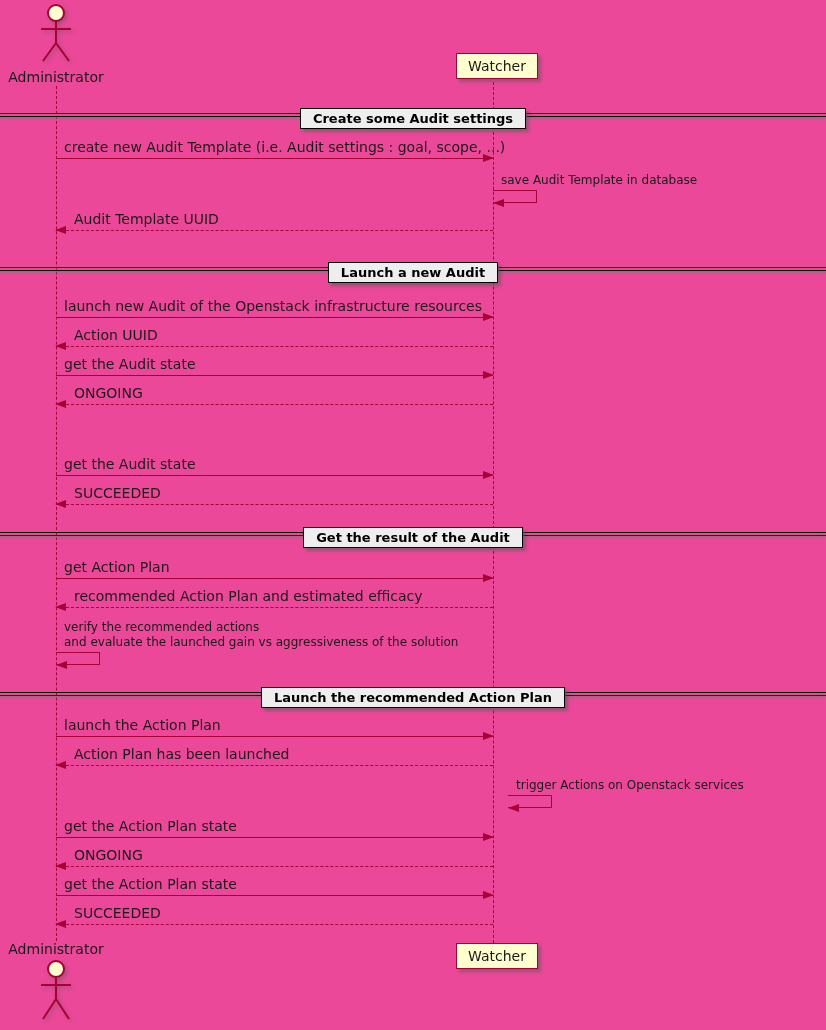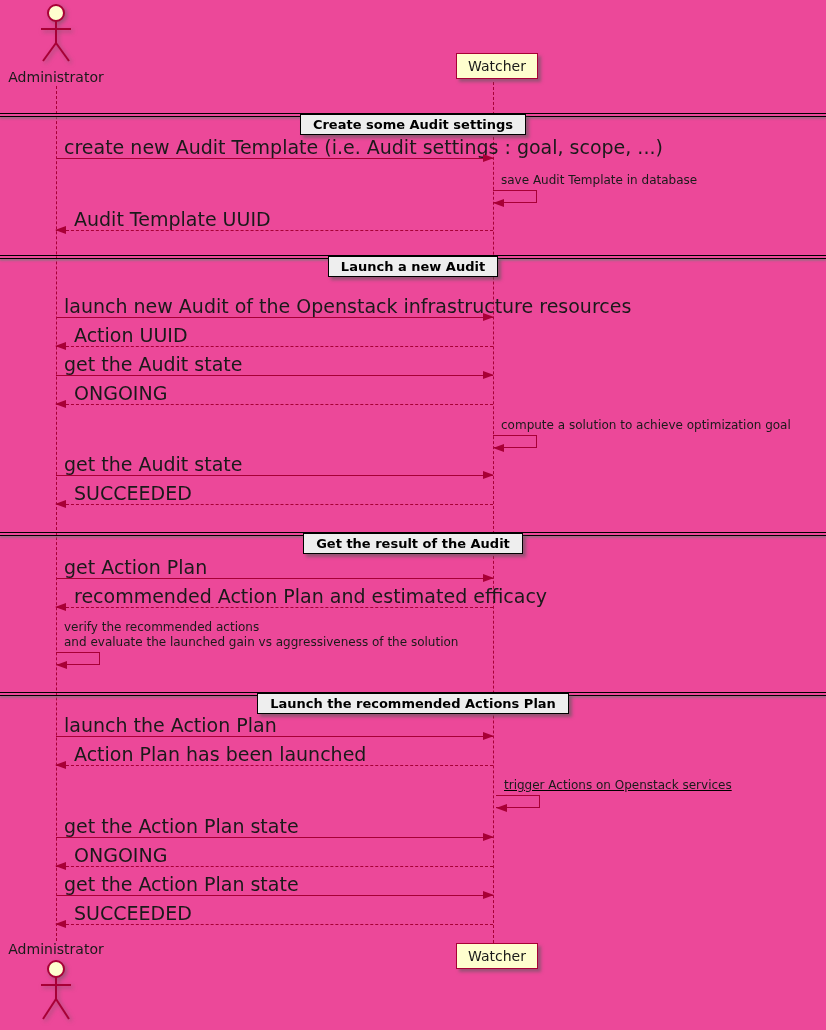--- a/index.html
+++ b/index.html
@@ -23,29 +23,29 @@
   
   .pbox{position:absolute;z-index:3;background:var(--pfill);border:1.7px solid var(--acc);
         padding:4px 11px;font-size:14px;color:var(--txt);white-space:nowrap;
         box-shadow:3px 3px 3px rgba(90,90,90,0.55);}
 
   
   .divider{position:absolute;left:0;right:0;z-index:4;height:26px;}
   .divider .dline{position:absolute;top:9px;left:0;right:0;height:4px;
         border-top:1.5px solid #000;border-bottom:1.5px solid #000;
         box-shadow:0 2px 2px rgba(120,120,120,0.6);}
-  .divider .dbox{position:relative;margin:10px auto;width:max-content;background:var(--dfill);
+  .divider .dbox{position:relative;margin:4px auto;width:max-content;background:var(--dfill);
         border:1.8px solid #000;padding:2px 12px;font-size:13px;font-weight:bold;color:#000;
         box-shadow:3px 3px 3px rgba(90,90,90,0.6);}
 
   
   .msg{position:absolute;left:56px;width:437px;z-index:2;}
   .msg .line{position:absolute;left:0;right:0;top:0;height:0;border-top:1.3px solid var(--acc);}
   .msg.ret .line{border-top:1.1px dashed var(--acc);}
-  .msg .lbl{position:absolute;bottom:3px;left:8px;font-size:19px;color:var(--txt);
+  .msg .lbl{position:absolute;bottom:3px;left:8px;font-size:14px;color:var(--txt);
         white-space:nowrap;line-height:15px;}
   .msg.ret .lbl{left:18px;}
   .arrR{position:absolute;right:-1px;top:-4.8px;width:0;height:0;
         border-left:11px solid var(--acc);border-top:4.5px solid transparent;border-bottom:4.5px solid transparent;}
   .arrL{position:absolute;left:-1px;top:-4.8px;width:0;height:0;
         border-right:11px solid var(--acc);border-top:4.5px solid transparent;border-bottom:4.5px solid transparent;}
 
   
   .selfmsg{position:absolute;z-index:2;}
   .selfmsg .lbl{font-size:12px;color:var(--txt);white-space:nowrap;line-height:15px;padding-left:8px;}
@@ -93,21 +93,21 @@
       </div>
   </div>
 
   <div class="msg ret" style="top:230px;">
     <div class="lbl">Audit Template UUID</div>
     <div class="line">
         <span class="arrL"></span>
       </div>
   </div>
 
-  <div class="divider" style="top:246px;">
+  <div class="divider" style="top:258px;">
     <div class="dline"></div>
     <div class="dbox">Launch a new Audit</div>
   </div>
 
   <div class="msg" style="top:317px;">
     <div class="lbl">
       <div>launch new Audit of the Openstack infrastructure resources</div>
     </div>
     <div class="line">
         <span class="arrR"></span>
@@ -128,26 +128,20 @@
       </div>
   </div>
 
   <div class="msg ret" style="top:404px;">
     <div class="lbl">ONGOING</div>
     <div class="line">
         <span class="arrL"></span>
       </div>
   </div>
 
-  <div class="selfmsg" style="left:493px;top:418px;">
-    <div class="lbl">compute a solution to achieve optimization goal</div>
-    <div class="loop">
-        <span class="arrL"></span>
-      </div>
-  </div>
 
   <div class="msg" style="top:475px;">
     <div class="lbl">get the Audit state</div>
     <div class="line">
         <span class="arrR"></span>
       </div>
   </div>
 
   <div class="msg ret" style="top:504px;">
     <div class="lbl">SUCCEEDED</div>
@@ -180,38 +174,38 @@
       <div>verify the recommended actions</div>
       <div>and evaluate the launched gain vs aggressiveness of the solution</div>
     </div>
     <div class="loop">
         <span class="arrL"></span>
       </div>
   </div>
 
   <div class="divider" style="top:683px;">
     <div class="dline"></div>
-    <div class="dbox">Launch the recommended Actions Plan</div>
+    <div class="dbox">Launch the recommended Action Plan</div>
   </div>
 
   <div class="msg" style="top:736px;">
     <div class="lbl">launch the Action Plan</div>
     <div class="line">
         <span class="arrR"></span>
       </div>
   </div>
 
   <div class="msg ret" style="top:765px;">
     <div class="lbl">Action Plan has been launched</div>
     <div class="line">
         <span class="arrL"></span>
       </div>
   </div>
 
-  <div class="selfmsg" style="left:496px;top:778px;text-decoration:underline;">
+  <div class="selfmsg" style="left:508px;top:778px;">
     <div class="lbl">trigger Actions on Openstack services</div>
     <div class="loop">
         <span class="arrL"></span>
       </div>
   </div>
 
   <div class="msg" style="top:837px;">
     <div class="lbl">get the Action Plan state</div>
     <div class="line">
         <span class="arrR"></span>

